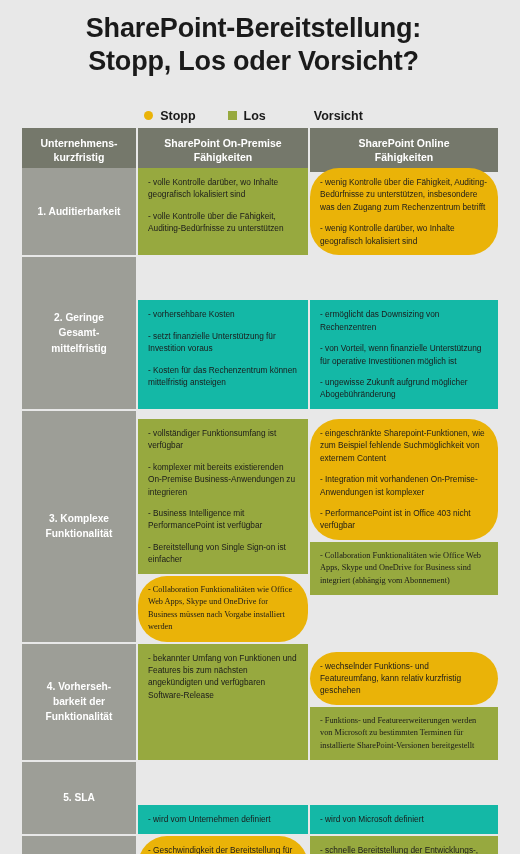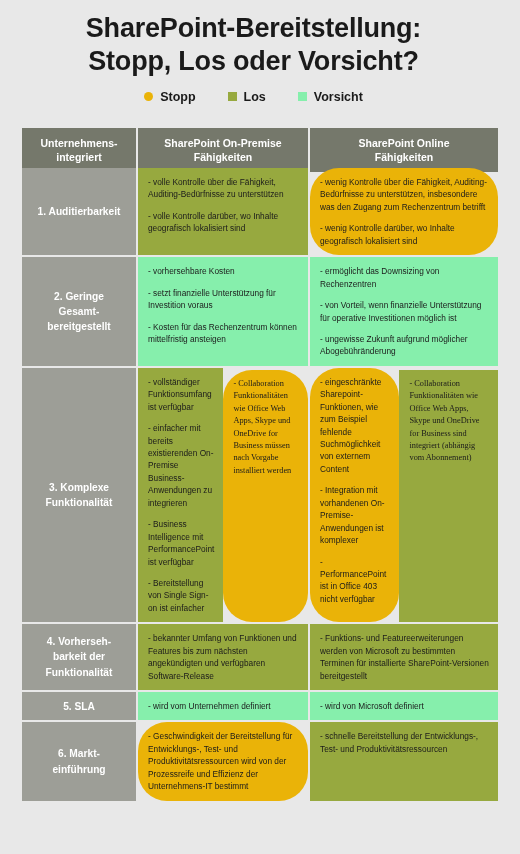--- a/index.html
+++ b/index.html
@@ -132,29 +132,30 @@
     color: #1b1b1b;
     line-height: 1.5;
   }
   .content-cell p {
     margin: 0 0 9px 0;
   }
   .content-cell p:last-child { margin-bottom: 0; }
 
   .stack {
     display: flex;
-    flex-direction: row;
+    flex-direction: column;
+    margin-top: 8px;
   }
   .stack > .cell { }
   .stack > .cell + .cell { margin-top: 2px; font-family: Liberation Serif, serif; }
 
   
   .c-stopp    { background: #eab308; border-radius: 29px; }
   .c-los      { background: #97a93f; }
-  .c-vorsicht { background: #86efac; }
+  .c-vorsicht { background: #14b8a6; margin-top: 43px; }
 </style>
 </head>
 <body>
 
 <div class="slide">
 
   <div class="title-block">
     <div class="title-line">SharePoint-Bereitstellung:</div>
     <div class="title-line">Stopp, Los oder Vorsicht?</div>
   </div>
@@ -173,55 +174,55 @@
       <span class="legend-label">Vorsicht</span>
     </div>
   </div>
 
   <div class="table-wrap">
 
     <div class="row hdr-row">
       <div class="cell col-req">
         <div style="line-height:1.34;">
           <div>Unternehmens-</div>
-          <div>integriert</div>
+          <div>kurzfristig</div>
         </div>
       </div>
       <div class="cell col-mid">
         <div style="line-height:1.34;">
           <div>SharePoint On-Premise</div>
           <div>Fähigkeiten</div>
         </div>
       </div>
       <div class="cell col-right">
         <div style="line-height:1.34;">
           <div>SharePoint Online</div>
           <div>Fähigkeiten</div>
         </div>
       </div>
     </div>
 
     <div class="row">
       <div class="cell col-req req-cell">1. Auditierbarkeit</div>
       <div class="cell col-mid content-cell c-los">
+        <p>- volle Kontrolle darüber, wo Inhalte geografisch lokalisiert sind</p>
         <p>- volle Kontrolle über die Fähigkeit, Auditing-Bedürfnisse zu unterstützen</p>
-        <p>- volle Kontrolle darüber, wo Inhalte geografisch lokalisiert sind</p>
       </div>
       <div class="cell col-right content-cell c-stopp">
         <p>- wenig Kontrolle über die Fähigkeit, Auditing-Bedürfnisse zu unterstützen, insbesondere was den Zugang zum Rechenzentrum betrifft</p>
         <p>- wenig Kontrolle darüber, wo Inhalte geografisch lokalisiert sind</p>
       </div>
     </div>
 
     <div class="row">
       <div class="cell col-req req-cell">
         <div>
           <div>2. Geringe</div>
           <div>Gesamt-</div>
-          <div>bereitgestellt</div>
+          <div>mittelfristig</div>
         </div>
       </div>
       <div class="cell col-mid content-cell c-vorsicht">
         <p>- vorhersehbare Kosten</p>
         <p>- setzt finanzielle Unterstützung für Investition voraus</p>
         <p>- Kosten für das Rechenzentrum können mittelfristig ansteigen</p>
       </div>
       <div class="cell col-right content-cell c-vorsicht">
         <p>- ermöglicht das Downsizing von Rechenzentren</p>
         <p>- von Vorteil, wenn finanzielle Unterstützung für operative Investitionen möglich ist</p>
@@ -232,21 +233,21 @@
     <div class="row">
       <div class="cell col-req req-cell">
         <div>
           <div>3. Komplexe</div>
           <div>Funktionalität</div>
         </div>
       </div>
       <div class="col-mid stack">
         <div class="cell content-cell c-los">
           <p>- vollständiger Funktionsumfang ist verfügbar</p>
-          <p>- einfacher mit bereits existierenden On-Premise Business-Anwendungen zu integrieren</p>
+          <p>- komplexer mit bereits existierenden On-Premise Business-Anwendungen zu integrieren</p>
           <p>- Business Intelligence mit PerformancePoint ist verfügbar</p>
           <p>- Bereitstellung von Single Sign-on ist einfacher</p>
         </div>
         <div class="cell content-cell c-stopp">
           <p>- Collaboration Funktionalitäten wie Office Web Apps, Skype und OneDrive for Business müssen nach Vorgabe installiert werden</p>
         </div>
       </div>
       <div class="col-right stack">
         <div class="cell content-cell c-stopp">
           <p>- eingeschränkte Sharepoint-Funktionen, wie zum Beispiel fehlende Suchmöglichkeit von externem Content</p>
@@ -264,20 +265,23 @@
         <div>
           <div>4. Vorherseh-</div>
           <div>barkeit der</div>
           <div>Funktionalität</div>
         </div>
       </div>
       <div class="cell col-mid content-cell c-los">
         <p>- bekannter Umfang von Funktionen und Features bis zum nächsten angekündigten und verfügbaren Software-Release</p>
       </div>
       <div class="col-right stack">
+        <div class="cell content-cell c-stopp">
+          <p>- wechselnder Funktions- und Featureumfang, kann relativ kurzfristig geschehen</p>
+        </div>
         <div class="cell content-cell c-los">
           <p>- Funktions- und Featureerweiterungen werden von Microsoft zu bestimmten Terminen für installierte SharePoint-Versionen bereitgestellt</p>
         </div>
       </div>
     </div>
 
     <div class="row">
       <div class="cell col-req req-cell">5. SLA</div>
       <div class="cell col-mid content-cell c-vorsicht">
         <p>- wird vom Unternehmen definiert</p>

